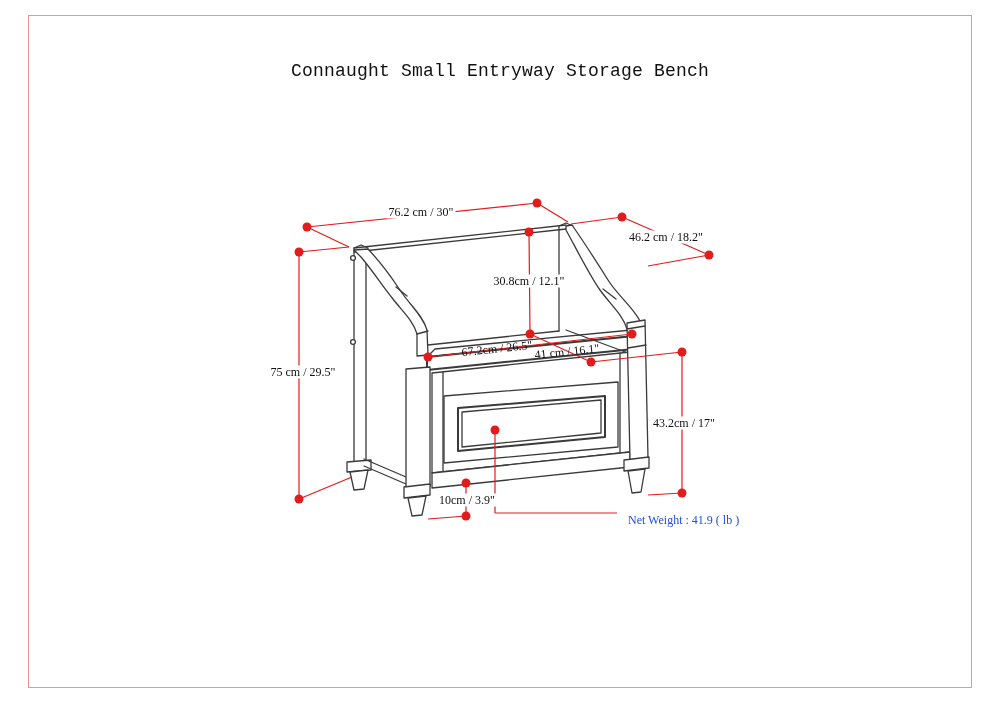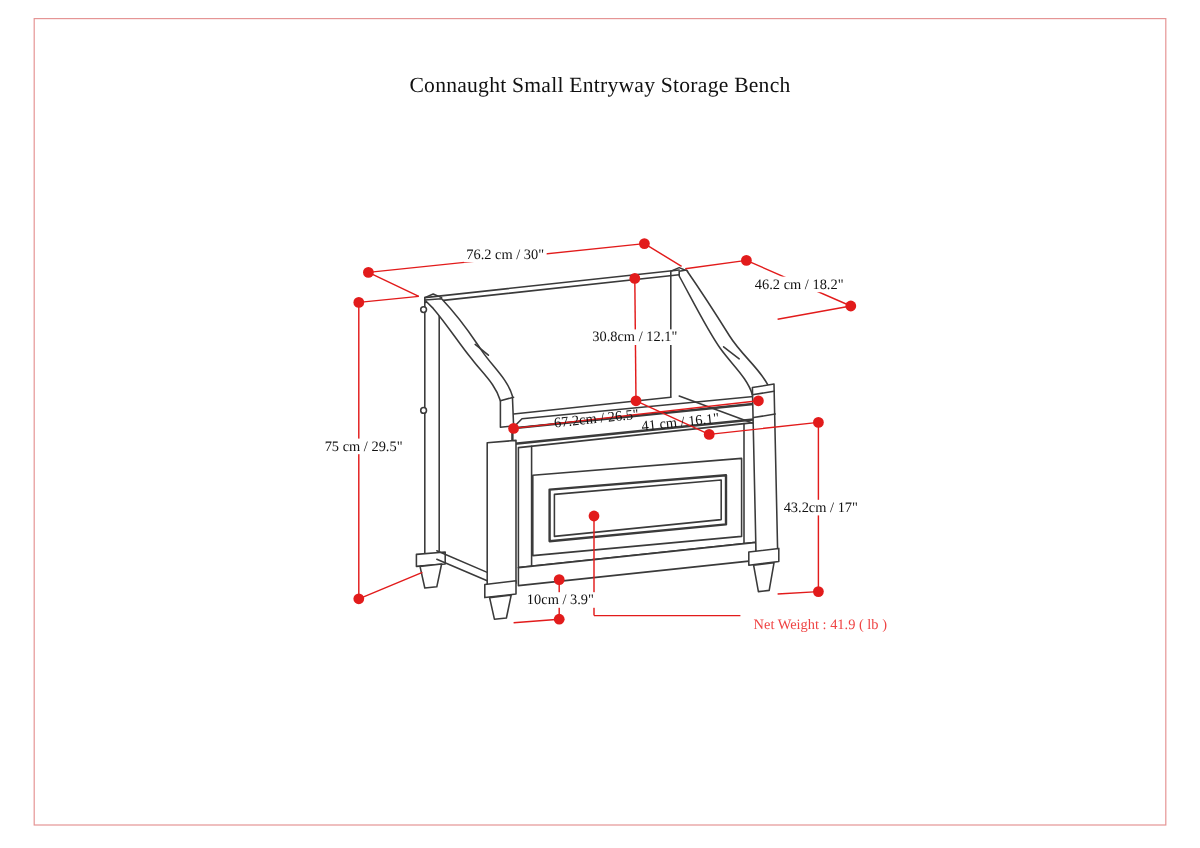--- a/index.html
+++ b/index.html
@@ -11,41 +11,41 @@
   #stage{
     position:relative;width:1000px;height:707px;background:#fff;overflow:hidden;
     font-family:"Liberation Serif","DejaVu Serif",serif;color:#1c1c1c;
   }
   .page-border{
     position:absolute;left:28px;top:15px;width:942px;height:671px;
     border:1.5px solid var(--pink);pointer-events:none;
   }
   .title{
     position:absolute;left:0;right:0;top:61px;text-align:center;
-    font-size:18px;letter-spacing:.2px;color:#111;
+    font-size:18px;letter-spacing:.2px;color:#111;font-family:Liberation Mono, monospace;
   }
   svg.draw{position:absolute;left:0;top:0;}
   .ink{stroke:var(--ink);stroke-width:1.3;fill:none;stroke-linejoin:round;stroke-linecap:round;}
   .ink.fill{fill:#fff;}
   .ink.bold{stroke-width:2;}
   .redline{stroke:var(--red);stroke-width:1.2;fill:none;}
   .dot{fill:var(--red);stroke:none;}
   .dim{
     position:absolute;transform:translate(-50%,-50%);
     font-size:12px;white-space:nowrap;background:#fff;padding:0 2px;line-height:13px;color:#111;
   }
   .dim.nobg{background:transparent;}
   .dim.tilt{transform:translate(-50%,-50%) rotate(-6deg);}
   .inner-space{
     position:absolute;transform:translate(-50%,-50%);
     font-size:11.5px;line-height:11.5px;text-align:center;white-space:nowrap;
     background:transparent;color:#111;
   }
   .net-weight{
-    position:absolute;font-size:12px;white-space:nowrap;color:#ef4444;
+    position:absolute;font-size:12px;white-space:nowrap;color:#1d4ed8;
   }
 </style>
 </head>
 <body>
 
 <div id="stage">
 
   <div class="page-border"></div>
 
   <div class="title">Connaught Small Entryway Storage Bench</div>

